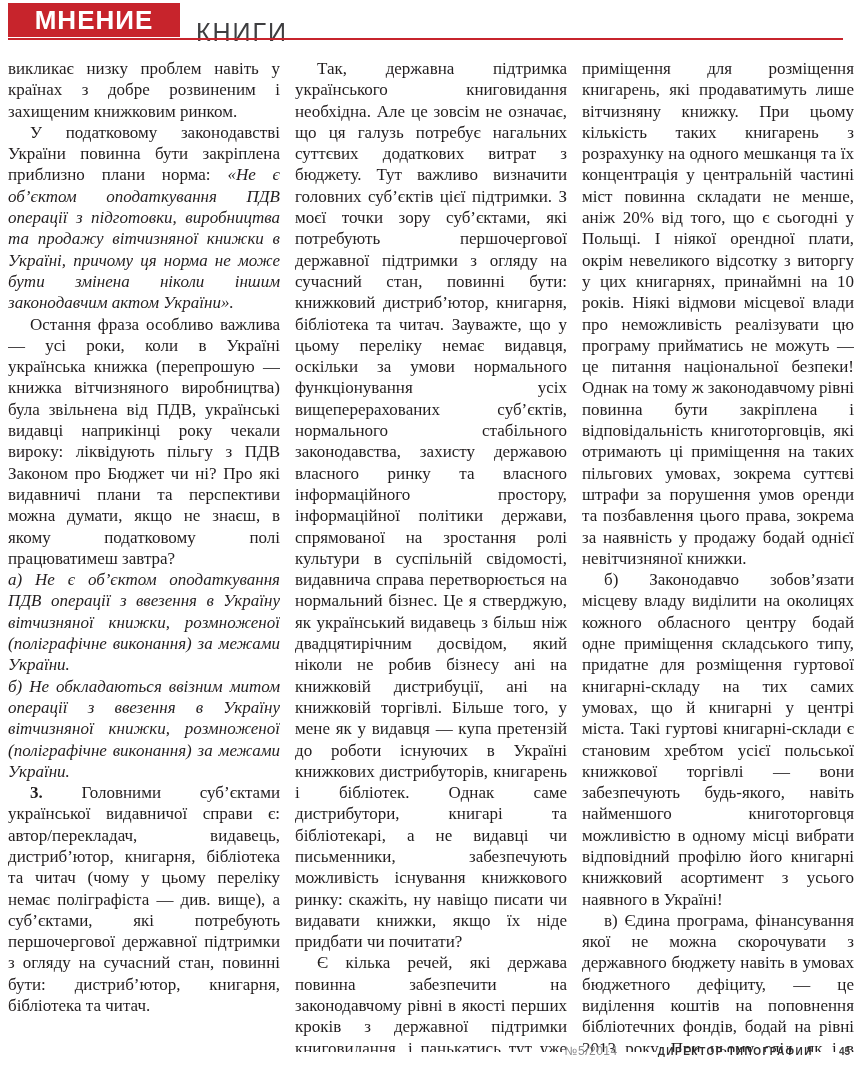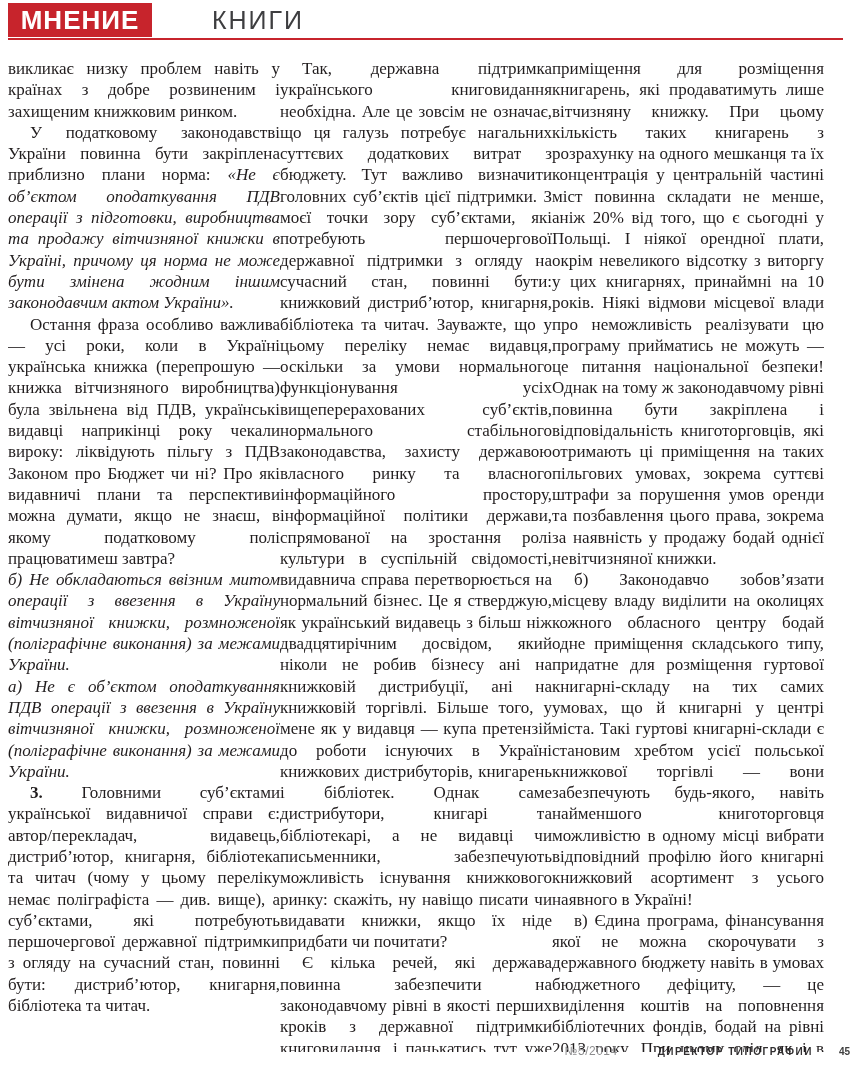--- a/index.html
+++ b/index.html
@@ -1,28 +1,28 @@
 <!DOCTYPE html>
 <html lang="uk"><head>
 <meta charset="utf-8">
 <style>
   html,body{margin:0;padding:0;background:#ffffff;}
   .page{position:relative;width:862px;height:1076px;background:#ffffff;overflow:hidden;
         font-family:"Liberation Serif",serif;}
   
-  .badge{position:absolute;left:8px;top:3px;width:144px;height:34px;background:#c7242c;
+  .badge{position:absolute;left:8px;top:3px;width:172px;height:34px;background:#c7242c;
          display:flex;align-items:center;justify-content:center;}
   .badge span{color:#ffffff;font-family:"Liberation Sans",sans-serif;font-weight:bold;
          font-size:26px;letter-spacing:1px;line-height:1;}
-  .topic{position:absolute;left:196px;top:8px;font-family:"Liberation Sans",sans-serif;
-         font-size:25px;color:#3e3e40;letter-spacing:2px;line-height:1;margin-left:16px;}
+  .topic{position:absolute;left:196px;top:20px;font-family:"Liberation Sans",sans-serif;
+         font-size:25px;color:#3e3e40;letter-spacing:2px;line-height:1;}
   .rule{position:absolute;left:8px;top:38px;width:835px;height:2px;background:#c7242c;}
   
   .columns{position:absolute;left:8px;top:58px;width:846px;height:994px;
-           display:flex;}
+           display:flex;gap:15px;}
   .col{width:272px;height:100%;overflow:hidden;}
   .col p{margin:0;font-size:17px;line-height:21.3px;color:#211d1e;text-align:justify;
          hyphens:auto;-webkit-hyphens:auto;}
   .col p.indent{text-indent:22px;font-family:Liberation Serif, serif;}
   .it{font-style:italic;}
   .bd{font-weight:bold;}
   
   .pagefoot{position:absolute;top:1044px;right:12px;display:flex;align-items:baseline;
             font-family:"Liberation Sans",sans-serif;}
   .issue{color:#8d8d8f;font-size:12px;letter-spacing:0.5px;margin-right:40px;}
@@ -37,24 +37,24 @@
     <div class="badge">
       <span>МНЕНИЕ</span>
     </div>
     <div class="topic">КНИГИ</div>
     <div class="rule"></div>
   </header>
 
   <main class="columns" id="columns">
       <div class="col">
         <p><span>викликає низку проблем навіть у країнах з добре розвиненим і захищеним книжковим ринком.</span></p>
-        <p class="indent"><span>У податковому законодавстві України повинна бути закріплена приблизно плани норма: </span><span class="it">«Не є об’єктом оподаткування ПДВ операції з підготовки, виробництва та продажу вітчизняної книжки в Україні, причому ця норма не може бути змінена жодним іншим законодавчим актом України».</span></p>
+        <p class="indent"><span>У податковому законодавстві України повинна бути закріплена приблизно плани норма: </span><span class="it">«Не є об’єктом оподаткування ПДВ операції з підготовки, виробництва та продажу вітчизняної книжки в Україні, причому ця норма не може бути змінена ніколи іншим законодавчим актом України».</span></p>
         <p class="indent"><span>Остання фраза особливо важлива — усі роки, коли в Україні українська книжка (перепрошую — книжка вітчизняного виробництва) була звільнена від ПДВ, українські видавці наприкінці року чекали вироку: ліквідують пільгу з ПДВ Законом про Бюджет чи ні? Про які видавничі плани та перспективи можна думати, якщо не знаєш, в якому податковому полі працюватимеш завтра?</span></p>
+        <p><span class="it">а) Не є об’єктом оподаткування ПДВ операції з ввезення в Україну вітчизняної книжки, розмноженої (поліграфічне виконання) за межами України.</span></p>
         <p><span class="it">б) Не обкладаються ввізним митом операції з ввезення в Україну вітчизняної книжки, розмноженої (поліграфічне виконання) за межами України.</span></p>
-        <p><span class="it">а) Не є об’єктом оподаткування ПДВ операції з ввезення в Україну вітчизняної книжки, розмноженої (поліграфічне виконання) за межами України.</span></p>
         <p class="indent"><span class="bd">3. </span><span>Головними суб’єктами української видавничої справи є: автор/перекладач, видавець, дистриб’ютор, книгарня, бібліотека та читач (чому у цьому переліку немає поліграфіста — див. вище), а суб’єктами, які потребують першочергової державної підтримки з огляду на сучасний стан, повинні бути: дистриб’ютор, книгарня, бібліотека та читач.</span></p>
       </div>
       <div class="col">
         <p class="indent"><span>Так, державна підтримка українського книговидання необхідна. Але це зовсім не означає, що ця галузь потребує нагальних суттєвих додаткових витрат з бюджету. Тут важливо визначити головних суб’єктів цієї підтримки. З моєї точки зору суб’єктами, які потребують першочергової державної підтримки з огляду на сучасний стан, повинні бути: книжковий дистриб’ютор, книгарня, бібліотека та читач. Зауважте, що у цьому переліку немає видавця, оскільки за умови нормального функціонування усіх вищеперерахованих суб’єктів, нормального стабільного законодавства, захисту державою власного ринку та власного інформаційного простору, інформаційної політики держави, спрямованої на зростання ролі культури в суспільній свідомості, видавнича справа перетворюється на нормальний бізнес. Це я стверджую, як український видавець з більш ніж двадцятирічним досвідом, який ніколи не робив бізнесу ані на книжковій дистрибуції, ані на книжковій торгівлі. Більше того, у мене як у видавця — купа претензій до роботи існуючих в Україні книжкових дистрибуторів, книгарень і бібліотек. Однак саме дистрибутори, книгарі та бібліотекарі, а не видавці чи письменники, забезпечують можливість існування книжкового ринку: скажіть, ну навіщо писати чи видавати книжки, якщо їх ніде придбати чи почитати?</span></p>
         <p class="indent"><span>Є кілька речей, які держава повинна забезпечити на законодавчому рівні в якості перших кроків з державної підтримки книговидання, і панькатись тут уже не можна — часу майже немає!</span></p>
       </div>
       <div class="col">
         <p><span>приміщення для розміщення книгарень, які продаватимуть лише вітчизняну книжку. При цьому кількість таких книгарень з розрахунку на одного мешканця та їх концентрація у центральній частині міст повинна складати не менше, аніж 20% від того, що є сьогодні у Польщі. І ніякої орендної плати, окрім невеликого відсотку з виторгу у цих книгарнях, принаймні на 10 років. Ніякі відмови місцевої влади про неможливість реалізувати цю програму прийматись не можуть — це питання національної безпеки! Однак на тому ж законодавчому рівні повинна бути закріплена і відповідальність книготорговців, які отримають ці приміщення на таких пільгових умовах, зокрема суттєві штрафи за порушення умов оренди та позбавлення цього права, зокрема за наявність у продажу бодай однієї невітчизняної книжки.</span></p>
         <p class="indent"><span>б) Законодавчо зобов’язати місцеву владу виділити на околицях кожного обласного центру бодай одне приміщення складського типу, придатне для розміщення гуртової книгарні-складу на тих самих умовах, що й книгарні у центрі міста. Такі гуртові книгарні-склади є становим хребтом усієї польської книжкової торгівлі — вони забезпечують будь-якого, навіть найменшого книготорговця можливістю в одному місці вибрати відповідний профілю його книгарні книжковий асортимент з усього наявного в Україні!</span></p>
         <p class="indent"><span>в) Єдина програма, фінансування якої не можна скорочувати з державного бюджету навіть в умовах бюджетного дефіциту, — це виділення коштів на поповнення бібліотечних фондів, бодай на рівні 2013 року. При цьому слід, як і в інших цивілізованих країнах, законодавчо зобов’язати місцеві бюджети</span></p>

